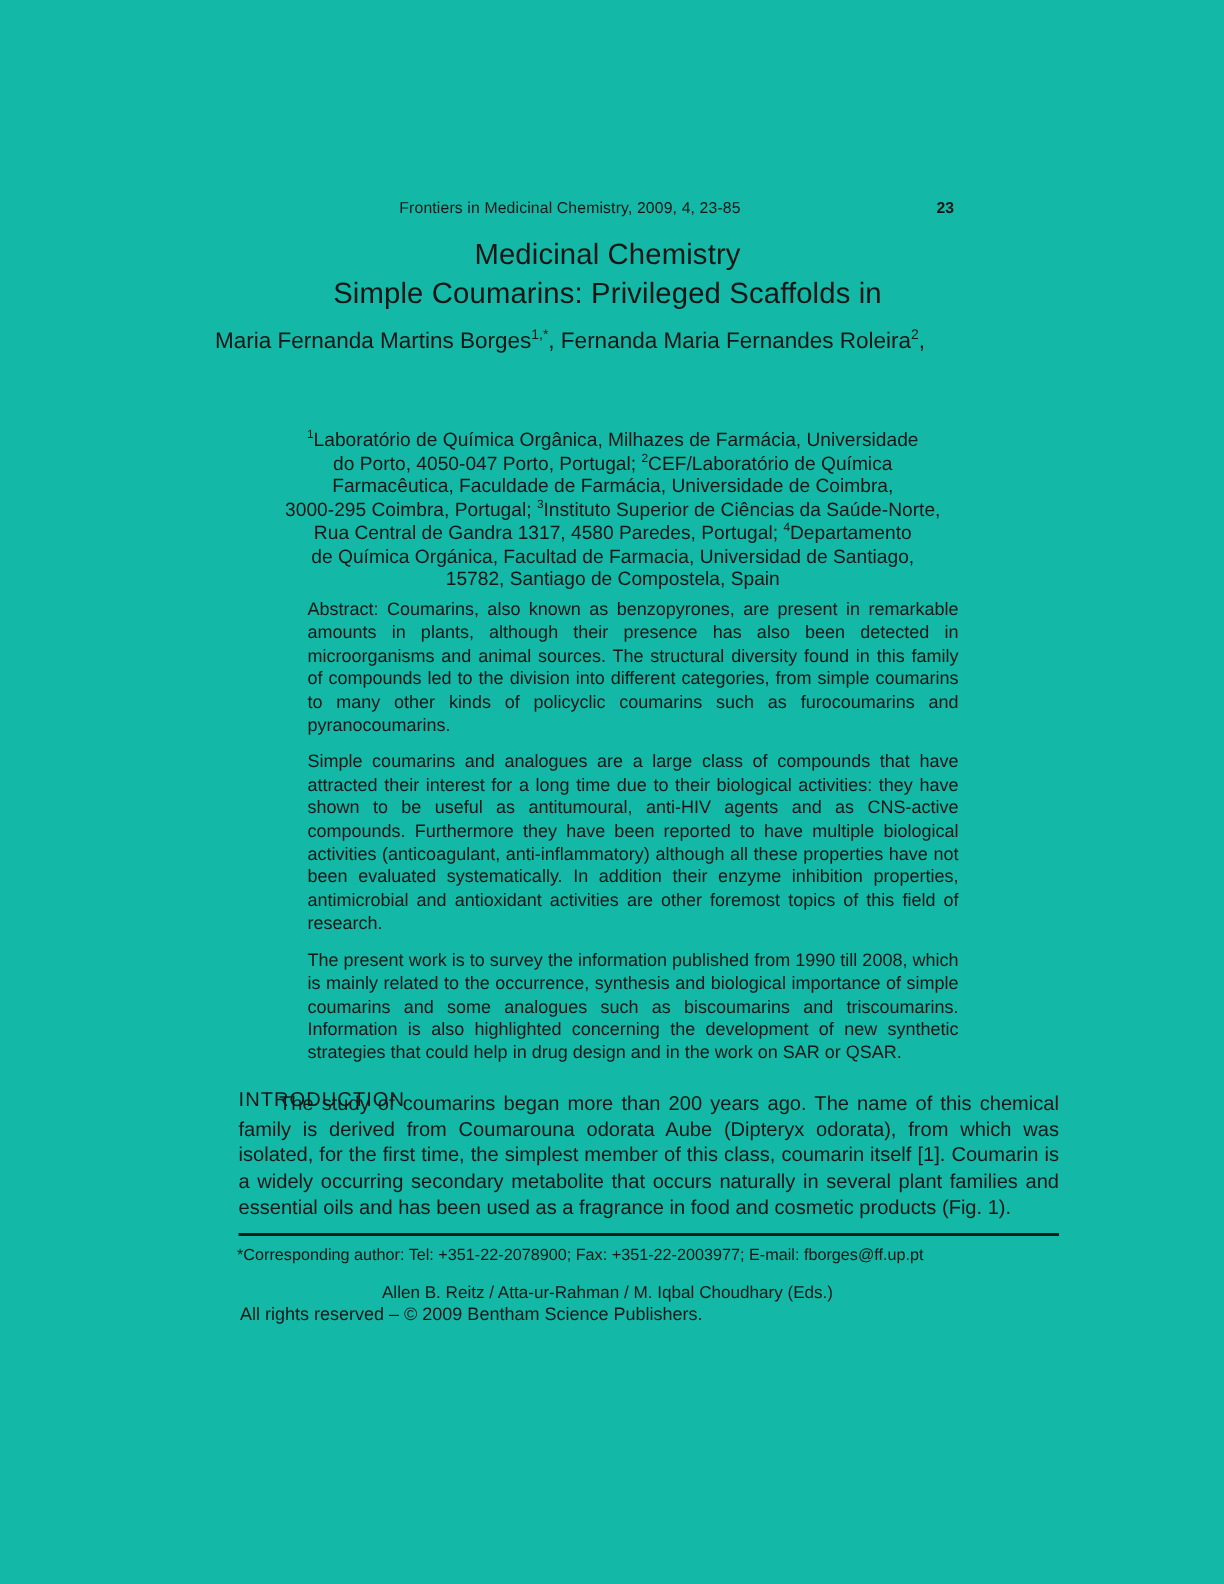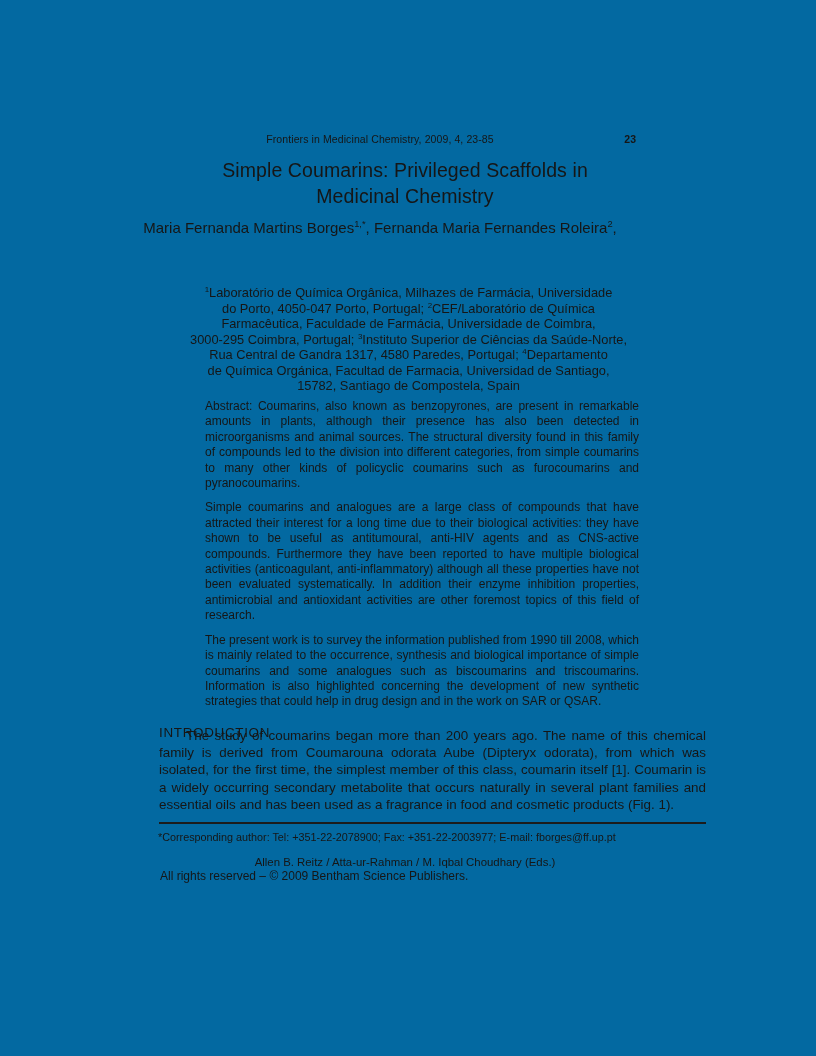--- a/index.html
+++ b/index.html
@@ -1,21 +1,21 @@
 <!DOCTYPE html>
 <html><head>
 <meta charset="utf-8">
 <style>
   * { margin: 0; padding: 0; box-sizing: border-box; }
   html, body { background: #e9e9e9; }
   .page {
     position: relative;
     width: 816px;
     height: 1056px;
-    background: #0369a1;
+    background: #14b8a6;
     color: #161616;
     font-family: "Liberation Sans", sans-serif;
     overflow: hidden;
   }
   .journal-ref {
     position: absolute;
     top: 133px; left: 160px; width: 440px;
     font-size: 10.5px;
     text-align: center;
     letter-spacing: 0.1px;
@@ -104,22 +104,22 @@
 </head>
 <body>
 
 <div class="page">
 
   <div class="journal-ref">Frontiers in Medicinal Chemistry, 2009, 4, 23-85</div>
 
   <div class="page-number">23</div>
 
   <div class="article-title">
+    <div>Medicinal Chemistry</div>
     <div>Simple Coumarins: Privileged Scaffolds in</div>
-    <div>Medicinal Chemistry</div>
   </div>
 
   <div class="authors">
       <div><span>Maria Fernanda Martins Borges</span><sup>1,*</sup><span>, Fernanda Maria Fernandes Roleira</span><sup>2</sup><span>,</span></div>
     </div>
 
   <div class="affiliations">
       <div><sup>1</sup><span>Laboratório de Química Orgânica, Milhazes de Farmácia, Universidade</span></div>
       <div><span>do Porto, 4050-047 Porto, Portugal; </span><sup>2</sup><span>CEF/Laboratório de Química</span></div>
       <div><span>Farmacêutica, Faculdade de Farmácia, Universidade de Coimbra,</span></div>

